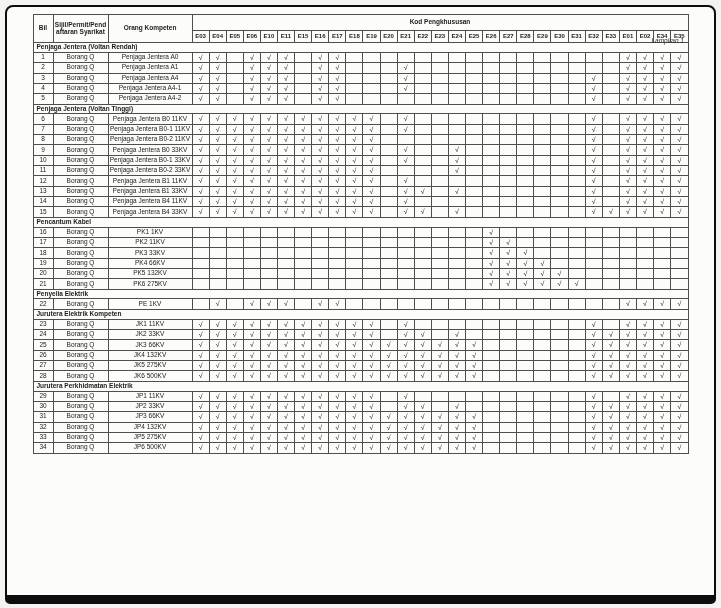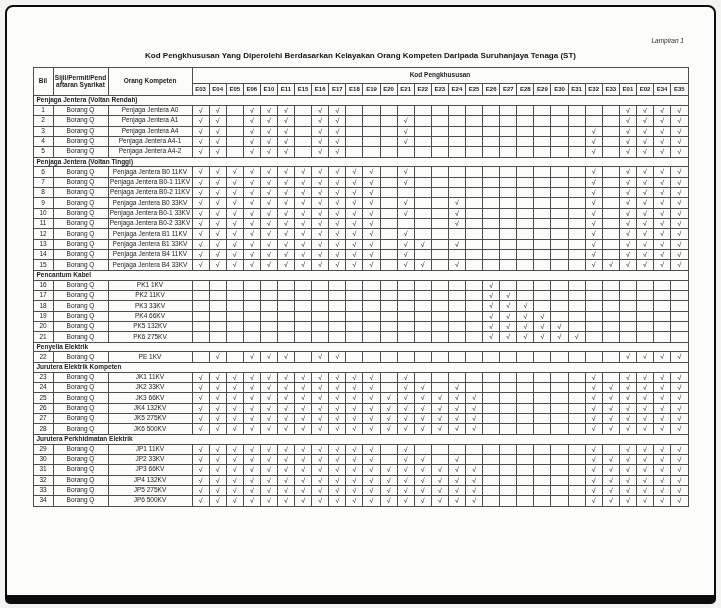--- a/index.html
+++ b/index.html
@@ -19,21 +19,20 @@
   td.sec-title{text-align:left;font-weight:bold;padding-left:3px;white-space:nowrap;}
   td.orang-cell{white-space:nowrap;}
   td.check-cell{font-size:7px;color:#222;}
   table, th, td{box-sizing:border-box;}
 </style>
 </head>
 <body>
 
 <div class="page-frame">
   <div class="annotation">Lampiran 1</div>
-  <div class="doc-title">Kod Pengkhususan Yang Diperolehi Berdasarkan Kelayakan Orang Kompeten Daripada Suruhanjaya Tenaga (ST)</div>
   <table>
     <colgroup>
         <col style="width: 20px;">
         <col style="width: 55px;">
         <col style="width: 84px;">
         <col>
         <col>
         <col>
         <col>
         <col>

